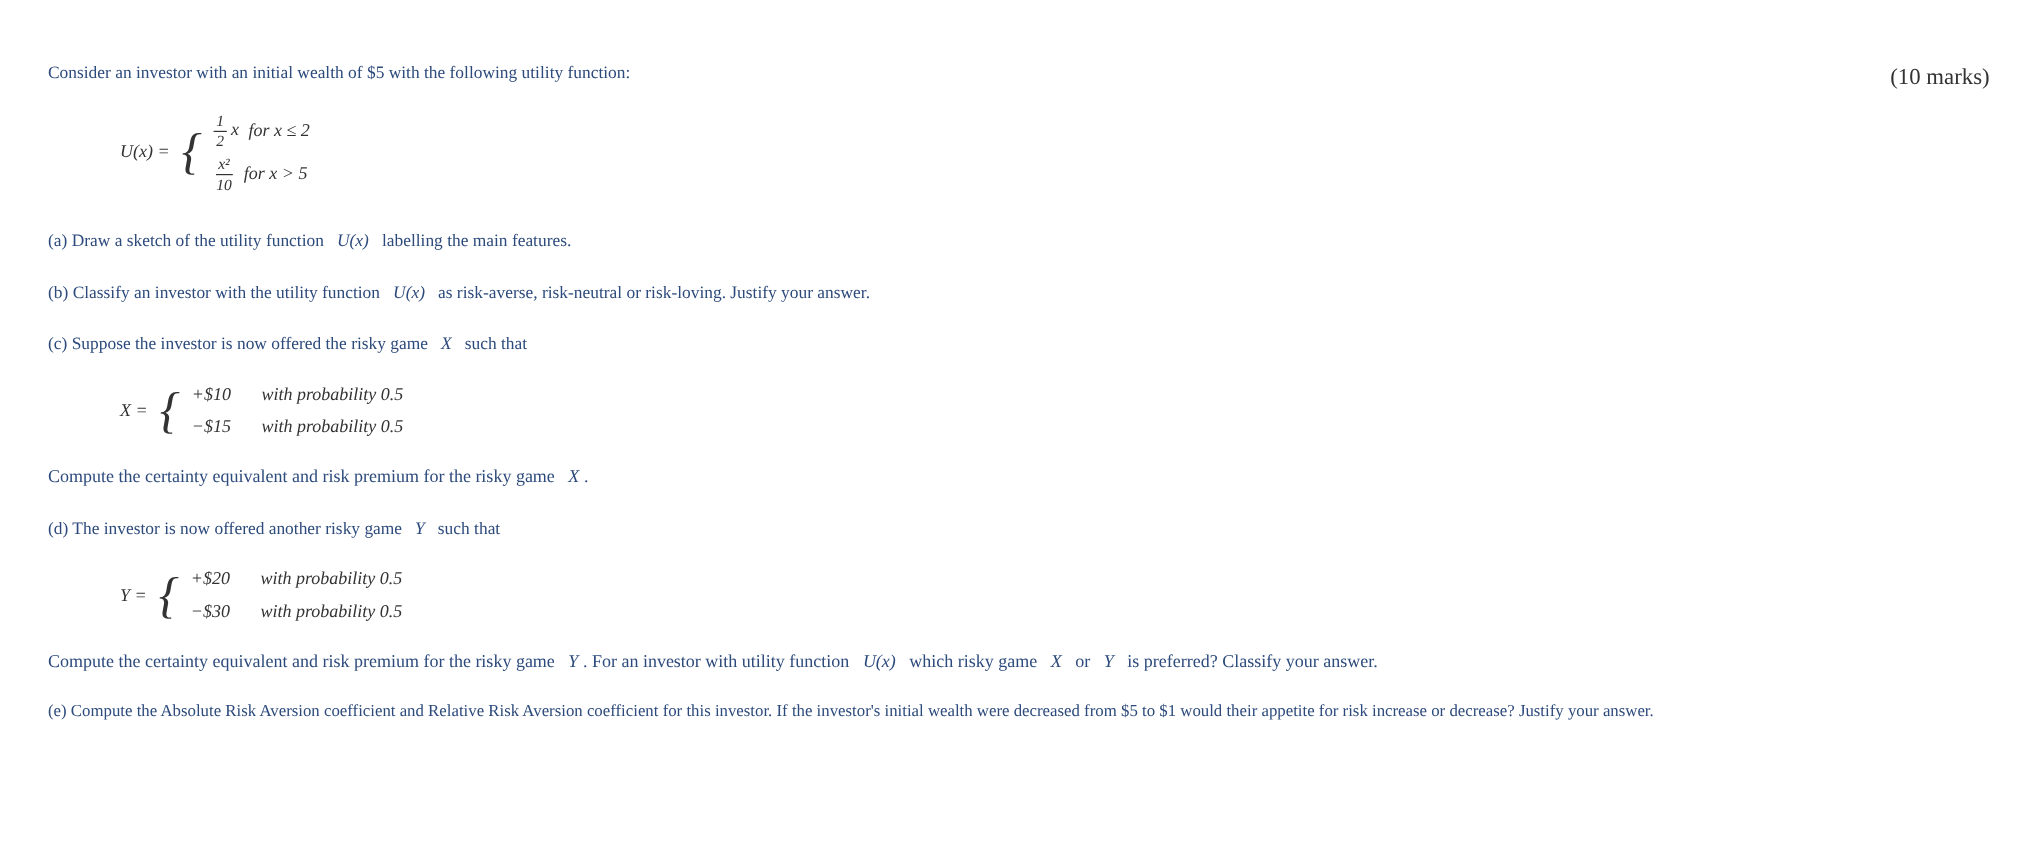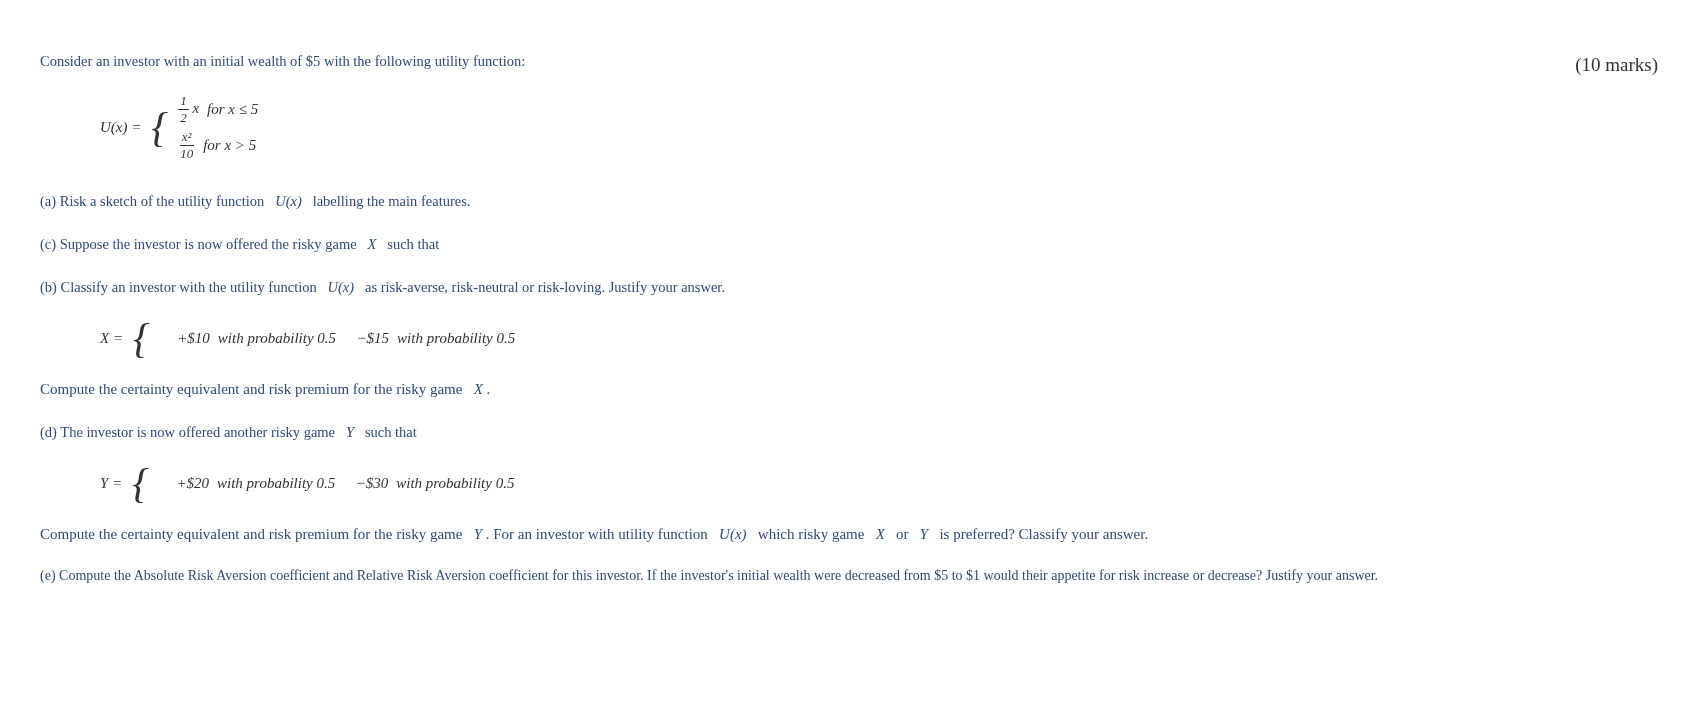--- a/index.html
+++ b/index.html
@@ -107,22 +107,22 @@
       margin: 18px 0 18px 60px;
       display: flex;
       align-items: center;
       gap: 10px;
       font-style: italic;
       font-size: 15px;
     }
 
     .game-rows {
       display: flex;
+      flex-direction: column;
       gap: 3px;
-      text-align: right;
     }
 
     .game-row {
       display: flex;
       align-items: center;
       gap: 8px;
     }
 
     .compute-text {
       margin: 10px 0 8px 0;
@@ -151,58 +151,58 @@
     <span class="big-brace">{</span>
     <div class="brace-expression">
       <div class="brace-row">
         <span>
           <span class="fraction">
             <span class="fraction-num">1</span>
             <span class="fraction-den">2</span>
           </span>
           <span class="math-italic">x</span>
         </span>
-        <span>for x ≤ 5</span>
+        <span>for x ≤ 2</span>
       </div>
       <div class="brace-row">
         <span>
           <span class="fraction">
             <span class="fraction-num"><span class="math-italic">x</span>²</span>
             <span class="fraction-den">10</span>
           </span>
         </span>
         <span>for x &gt; 5</span>
       </div>
     </div>
   </div>
 
   <p class="section-label part-a">
     <span>(a)</span>
     <span>
-      <span>Risk a sketch of the utility function</span>
+      <span>Draw a sketch of the utility function</span>
       &nbsp;&nbsp;<span class="math-italic">U(x)</span>&nbsp;&nbsp;
       <span>labelling the main features.</span>
+    </span>
+  </p>
+
+  <p class="section-label part-b">
+    <span>(b)</span>
+    <span>
+      <span>Classify an investor with the utility function</span>
+      &nbsp;&nbsp;<span class="math-italic">U(x)</span>&nbsp;&nbsp;
+      <span>as risk-averse, risk-neutral or risk-loving. Justify your answer.</span>
     </span>
   </p>
 
   <p class="section-label part-c">
     <span>(c)</span>
     <span>
       <span>Suppose the investor is now offered the risky game</span>
       &nbsp;&nbsp;<span class="math-italic">X</span>&nbsp;&nbsp;
       <span>such that</span>
-    </span>
-  </p>
-
-  <p class="section-label part-b">
-    <span>(b)</span>
-    <span>
-      <span>Classify an investor with the utility function</span>
-      &nbsp;&nbsp;<span class="math-italic">U(x)</span>&nbsp;&nbsp;
-      <span>as risk-averse, risk-neutral or risk-loving. Justify your answer.</span>
     </span>
   </p>
 
   <div class="game-expression">
     <span class="math-italic">X =</span>
     <span class="big-brace">{</span>
     <div class="game-rows">
       <div class="game-row">
         <span style="min-width:50px; display:inline-block;">+$10</span>
         <span>with probability 0.5</span>

